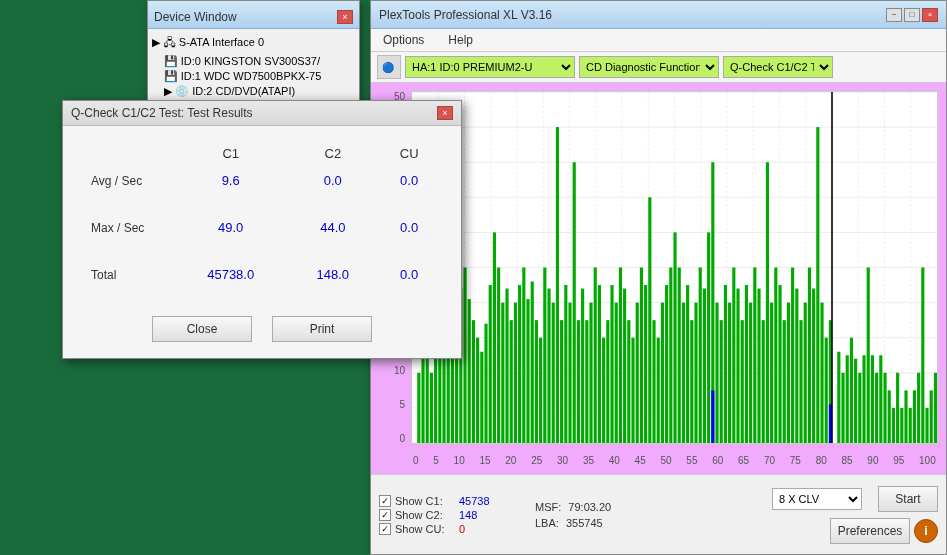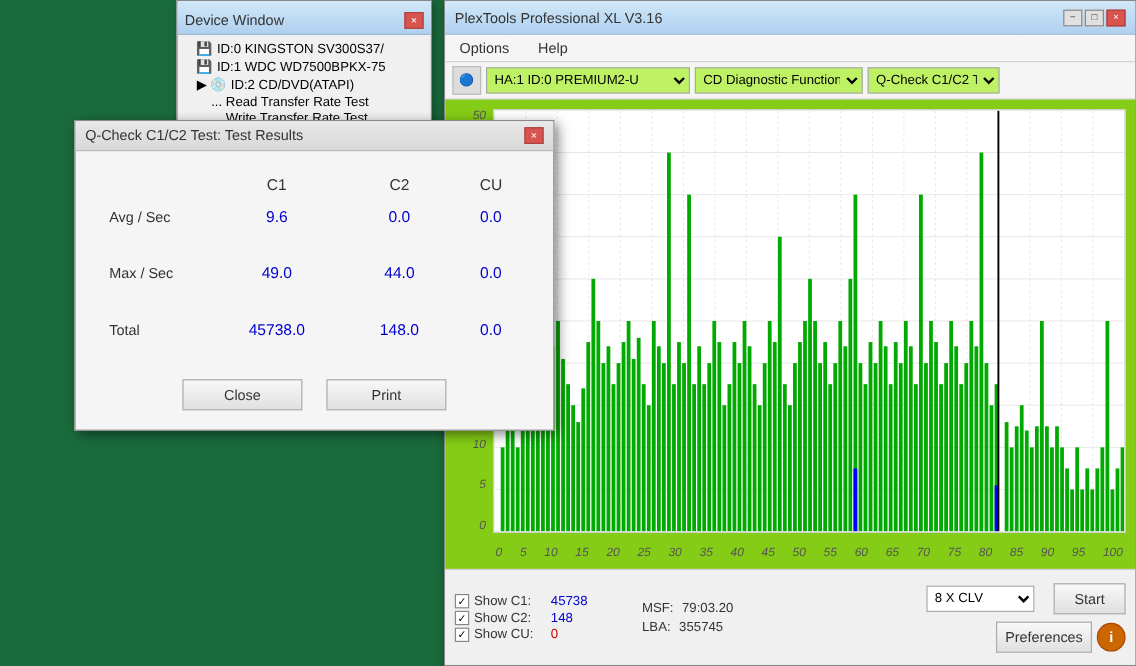--- a/index.html
+++ b/index.html
@@ -275,24 +275,23 @@
       cursor: pointer;
     }
 
     .toolbar-select-wide { width: 170px; }
     .toolbar-select-medium { width: 140px; }
     .toolbar-select-narrow { width: 110px; }
 
     
     .chart-container {
       flex: 1;
-      background: #84cc16;
+      background: #f0abfc;
       position: relative;
       overflow: hidden;
-      font-style: italic;
     }
 
     .chart-inner {
       position: absolute;
       inset: 0;
       background: white;
       margin: 8px 8px 30px 40px;
       border: 1px solid #ccc;
       overflow: hidden;
     }
@@ -445,20 +444,21 @@
 <body>
 
 <div class="desktop"></div>
 
 <div class="device-window">
   <div class="device-window-titlebar">
     <span class="device-window-title">Device Window</span>
     <div class="window-close-btn">×</div>
   </div>
   <div class="device-tree">
+    <div class="tree-item tree-indent-0">▶ 🖧 S-ATA Interface 0</div>
     <div class="tree-item tree-indent-1">💾 ID:0  KINGSTON SV300S37/</div>
     <div class="tree-item tree-indent-1">💾 ID:1  WDC WD7500BPKX-75</div>
     <div class="tree-item tree-indent-1">▶ 💿 ID:2  CD/DVD(ATAPI)</div>
     <div class="tree-item tree-indent-2">... Read Transfer Rate Test</div>
     <div class="tree-item tree-indent-2">... Write Transfer Rate Test</div>
     <div class="tree-item tree-indent-2 selected">... Q-Check C1/C2 Test</div>
     <div class="tree-item tree-indent-2">... Q-Check FE/TE Test</div>
     <div class="tree-item tree-indent-2">... Q-Check Beta/Jitter Test</div>
     <div class="tree-item tree-indent-2">... All-In-One Test</div>
     <div class="tree-item tree-indent-2">... Auto Test</div>

